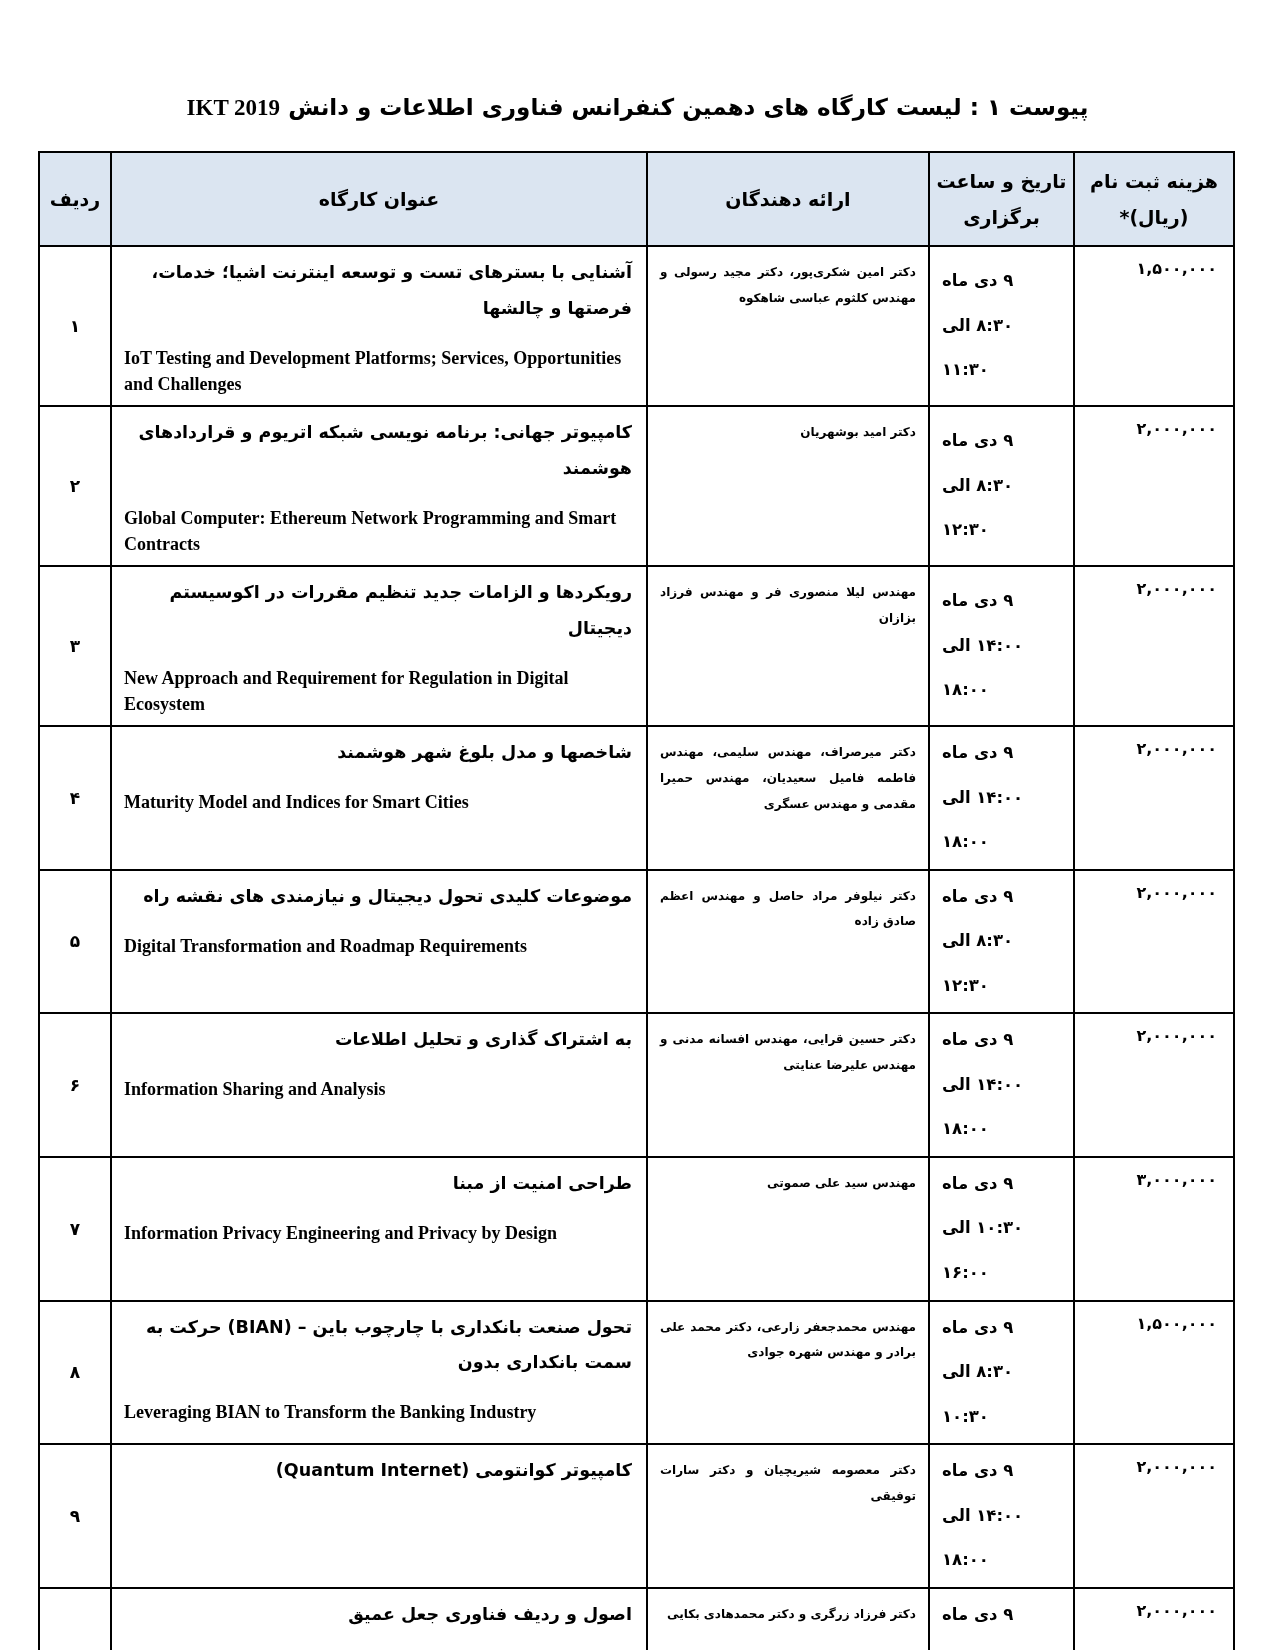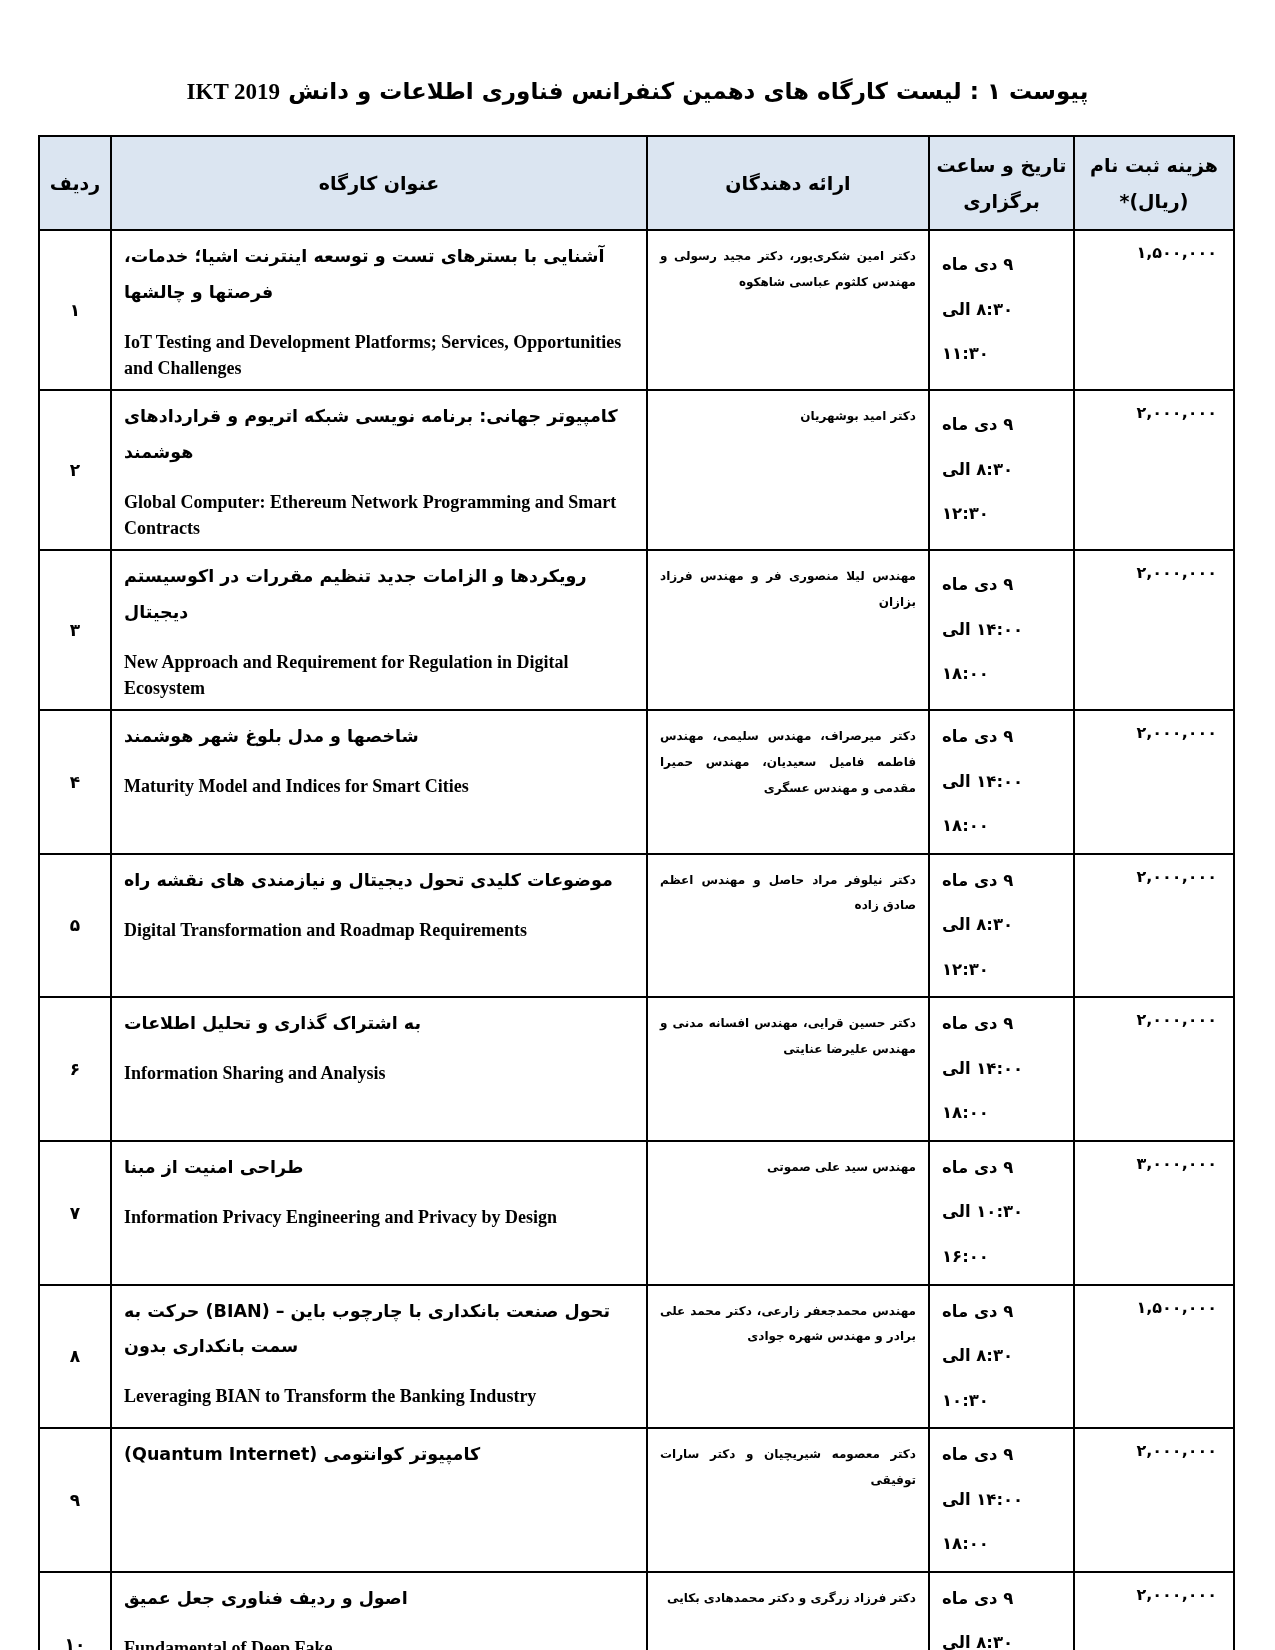--- a/index.html
+++ b/index.html
@@ -14,21 +14,21 @@
     font-family: "DejaVu Sans", sans-serif;
     color: #000;
   }
   .doc {
     padding: 78px 40px 40px 40px;
   }
   .doc-title {
     text-align: center;
     font-weight: bold;
     font-size: 23px;
-    margin: 0 0 30px 0;
+    margin: 16px 0 30px 0;
   }
   .doc-title .latin {
     font-family: "Liberation Serif", serif;
     font-weight: bold;
   }
   table.workshops {
     width: 1195px;
     border-collapse: collapse;
     table-layout: fixed;
   }
@@ -54,21 +54,21 @@
   td.c-num {
     text-align: center;
     vertical-align: middle;
     font-size: 17px;
   }
   td.c-title {
     vertical-align: top;
     padding: 8px 14px 8px 12px;
   }
   .t-fa {
-    text-align: left;
+    text-align: right;
     font-size: 17.5px;
     line-height: 2.05;
   }
   .t-en {
     direction: ltr;
     text-align: left;
     font-family: "Liberation Serif", serif;
     font-size: 18px;
     line-height: 1.45;
     margin-top: 18px;

